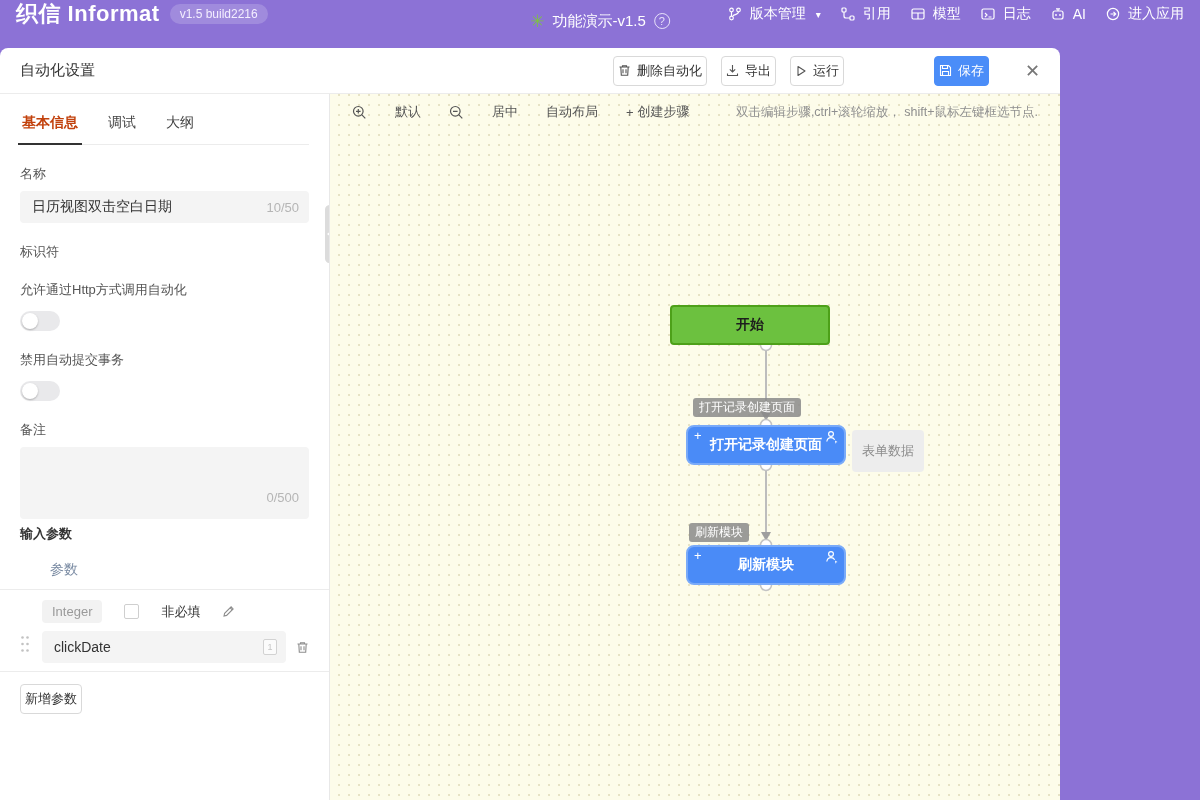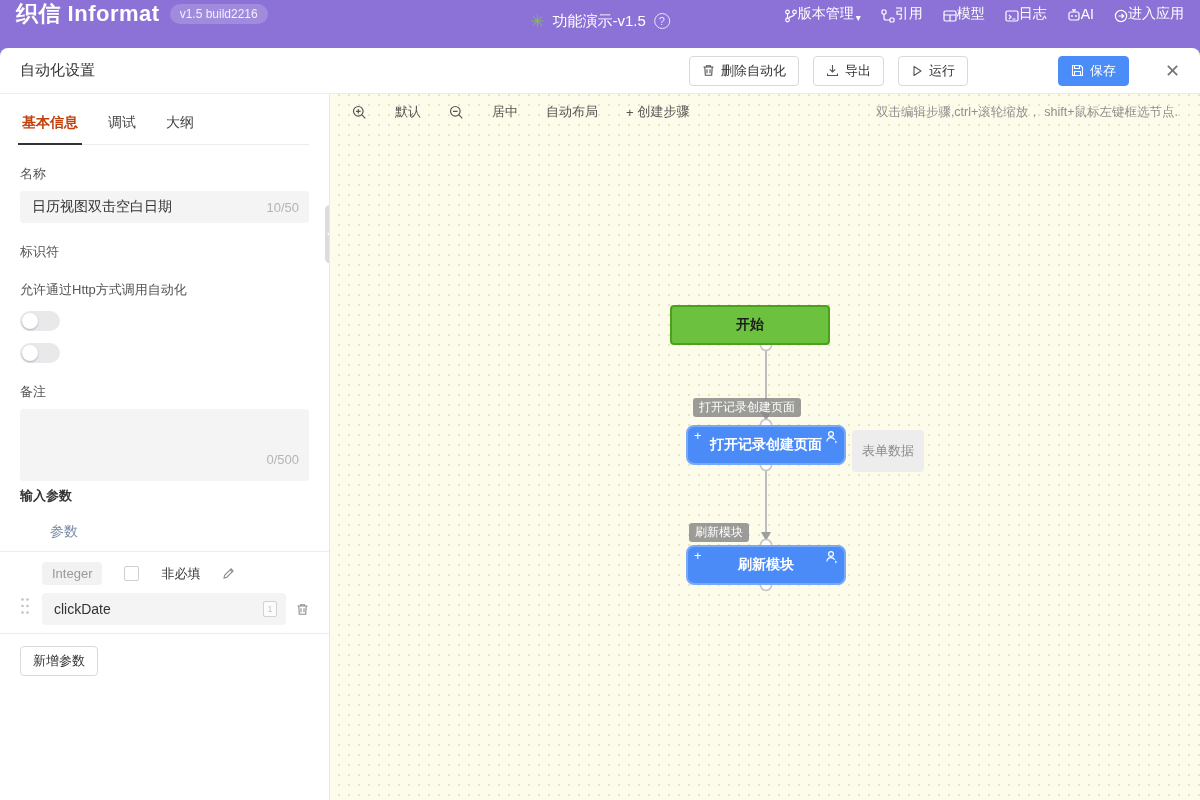--- a/index.html
+++ b/index.html
@@ -12,33 +12,33 @@
     color:#fff; position:relative; }
   .logo { font-size:22px; font-weight:bold; letter-spacing:0.5px; white-space:nowrap; }
   .ver-badge { margin-left:10px; background:rgba(255,255,255,0.18); border-radius:10px;
     font-size:12px; padding:3px 10px; color:#f3eeff; white-space:nowrap; }
   .topbar-center { position:absolute; left:50%; top:0; height:42px; transform:translateX(-50%);
     display:flex; align-items:center; gap:8px; font-size:15px; }
   .app-star { color:#7dc242; font-size:17px; }
   .help-circle { width:16px; height:16px; border:1.5px solid #e8e2fa; border-radius:50%;
     font-size:11px; display:inline-flex; align-items:center; justify-content:center; color:#e8e2fa; }
   .topbar-right { margin-left:auto; display:flex; align-items:center; gap:20px; font-size:14px; }
-  .nav-item { display:flex; align-items:flex-end; gap:0; cursor:pointer; white-space:nowrap; }
+  .nav-item { display:flex; align-items:center; gap:8px; cursor:pointer; white-space:nowrap; }
   .nav-item svg { display:block; }
   .chev { font-size:10px; margin-left:2px; }
 
   
-  .modal { position:absolute; left:0; top:48px; width:1200px; height:752px;
+  .modal { position:absolute; left:0; top:48px; width:1060px; height:752px;
     background:#fff; border-radius:8px 8px 0 0; display:flex; flex-direction:column; }
   .modal-header { height:46px; border-bottom:1px solid #ececec; display:flex; align-items:center;
     padding:0 20px; flex:0 0 46px; }
   .modal-title { font-size:15px; color:#333; }
   .modal-actions { margin-left:auto; display:flex; align-items:center; gap:14px; }
   .btn { display:inline-flex; align-items:center; gap:6px; border:1px solid #d9d9d9;
-    background:#fff; color:#333; border-radius:4px; height:30px; padding:0 12px;
+    background:#fff; color:#333; border-radius:4px; height:30px; padding:0 4px;
     font-size:13px; cursor:pointer; }
   .btn svg { display:block; }
   .btn-primary { background:#4b8df8; border-color:#4b8df8; color:#fff; margin-left:76px; }
   .close-x { margin-left:22px; font-size:18px; color:#777; cursor:pointer; line-height:1; }
 
   .modal-body { flex:1; display:flex; min-height:0; }
 
   
   .sidebar { width:330px; flex:0 0 330px; border-right:1px solid #e8e8e8; position:relative;
     padding:12px 20px 0 20px; overflow:hidden; }
@@ -255,20 +255,21 @@
         <span class="count">10/50</span>
       </div>
 
       <div class="field-label">标识符</div>
 
       <div class="field-label">允许通过Http方式调用自动化</div>
       <div class="toggle">
           <div class="knob"></div>
         </div>
 
+      <div class="field-label">禁用自动提交事务</div>
       <div class="toggle">
           <div class="knob"></div>
         </div>
 
       <div class="field-label">备注</div>
       <div class="textarea-wrap">
         <textarea class="textarea" style=""></textarea>
         <span class="ta-count">0/500</span>
       </div>
 

